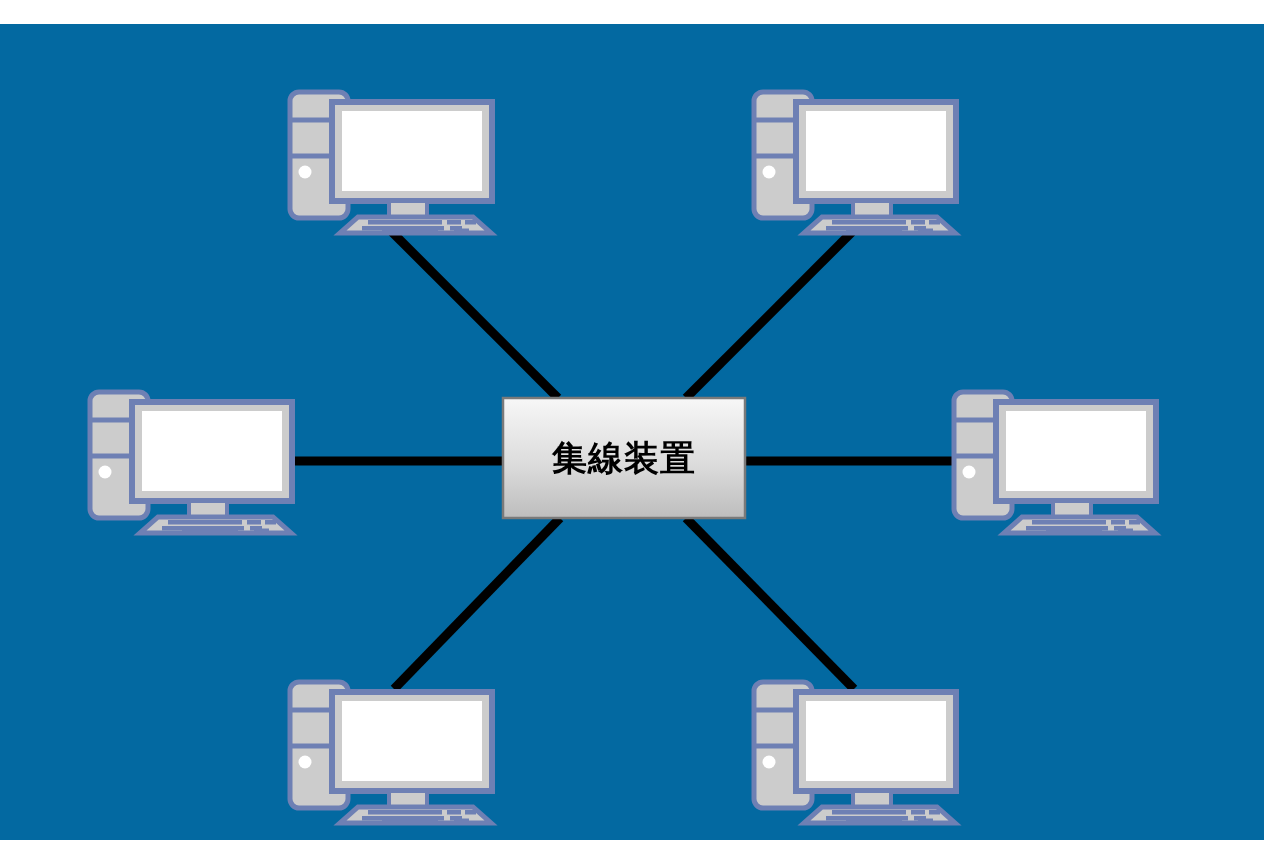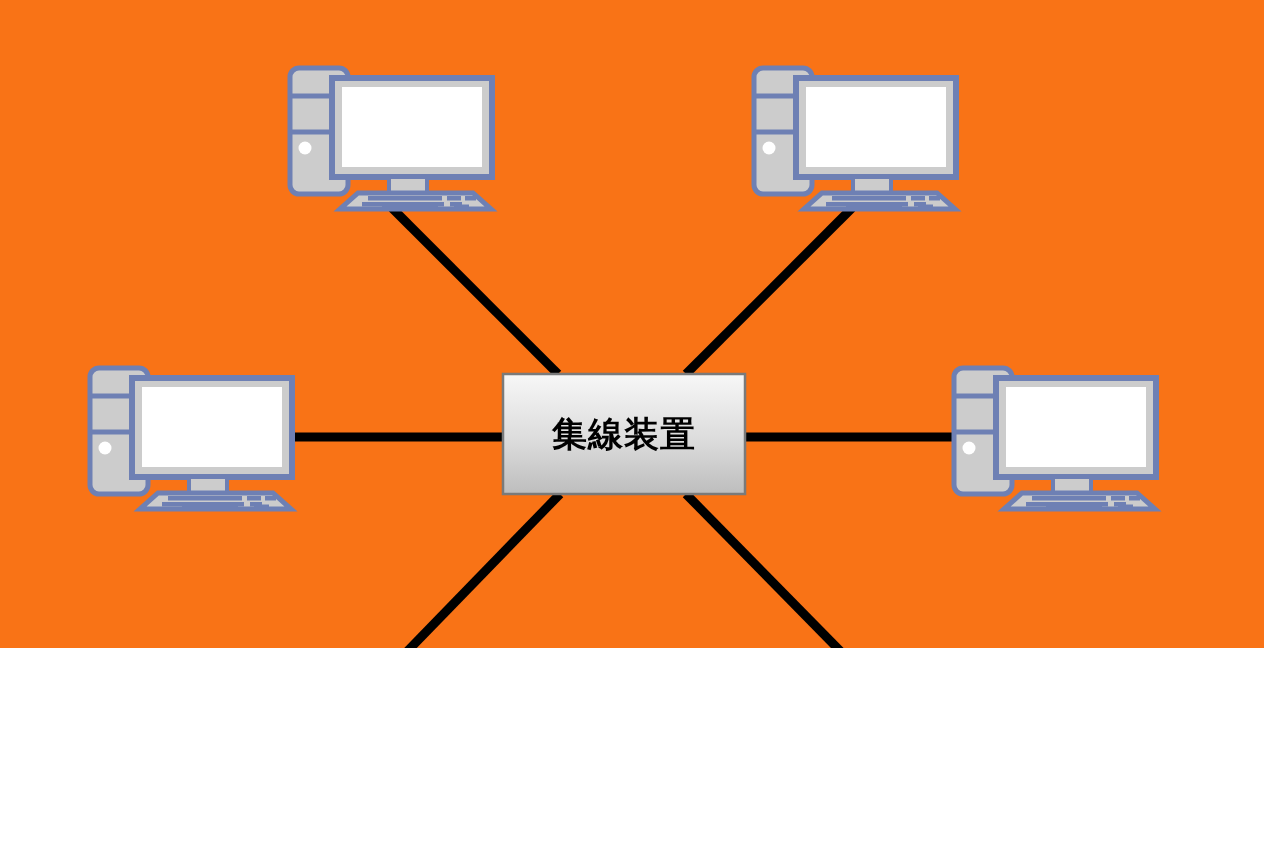--- a/index.html
+++ b/index.html
@@ -7,23 +7,24 @@
     margin: 0;
     padding: 0;
     background: #ffffff;
   }
   body {
     font-family: "Liberation Sans", "DejaVu Sans", sans-serif;
   }
   #diagram-canvas {
     position: relative;
     width: 1264px;
-    height: 648px;
-    background: #f97316;
+    height: 816px;
+    background: #0369a1;
     overflow: hidden;
+    margin-top: 24px;
   }
   #diagram-svg {
     position: absolute;
     left: 0;
     top: 0;
     width: 1264px;
     height: 844px;
     display: block;
   }
   .hub-label-text {

